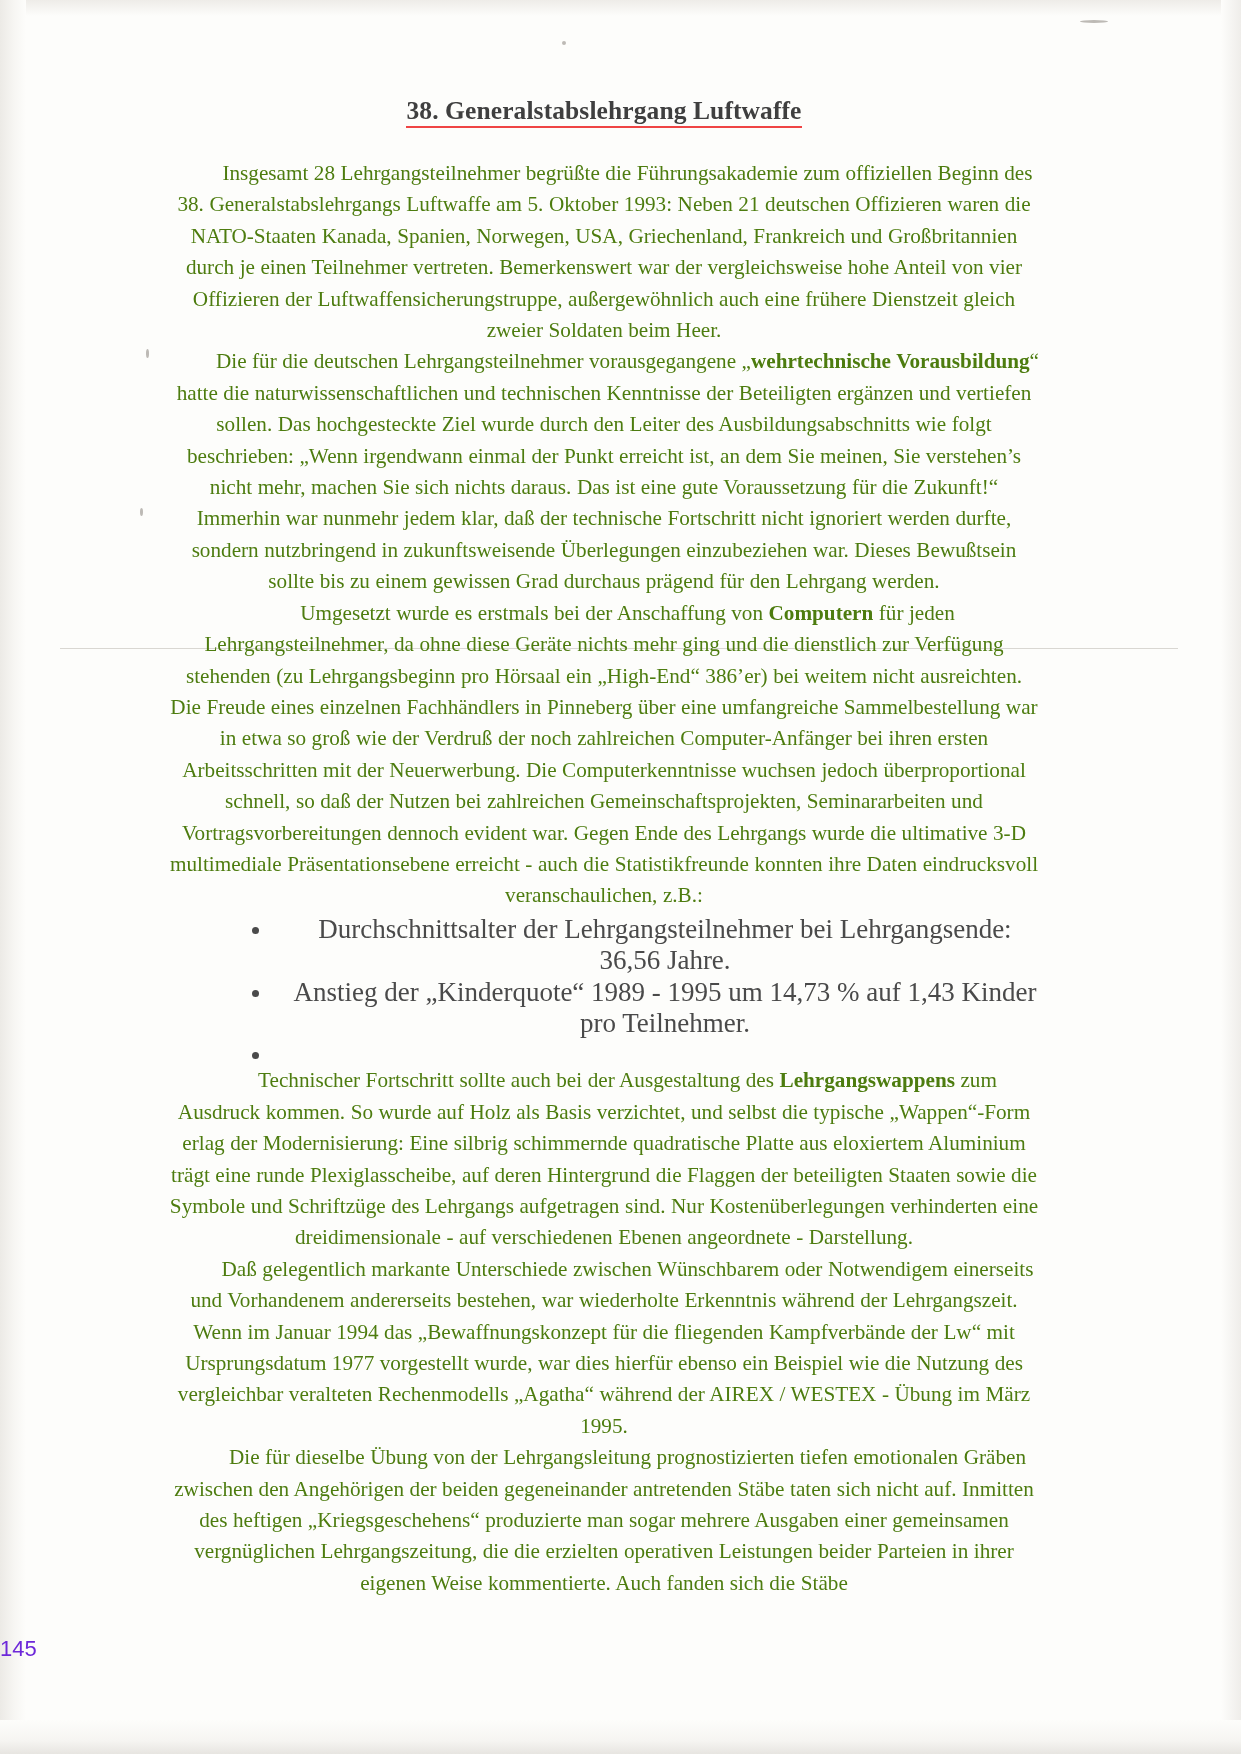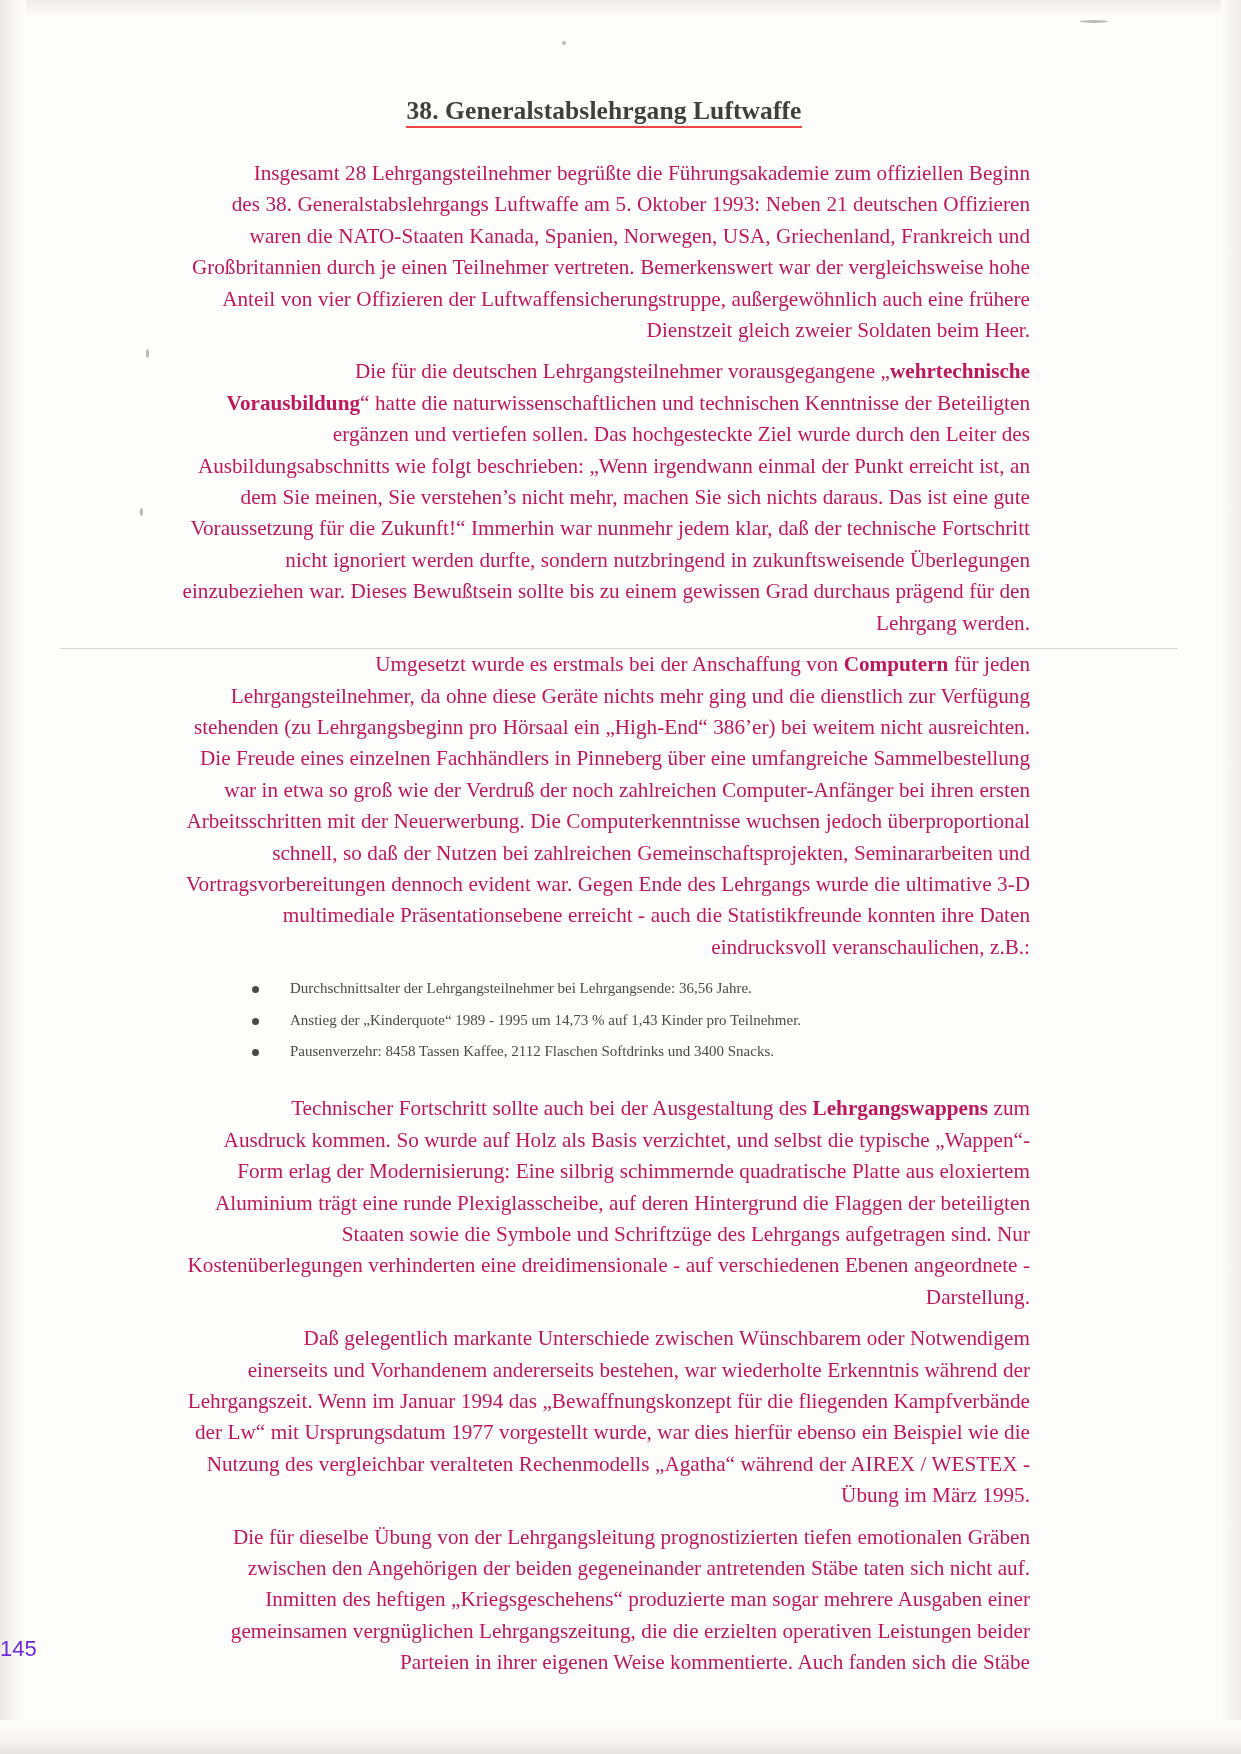--- a/index.html
+++ b/index.html
@@ -80,38 +80,39 @@
     letter-spacing: 0.1px;
     color: #3f3f3f;
     font-family: "Liberation Serif", "DejaVu Serif", serif;
   }
   h1.doc-title .ul {
     border-bottom: 2px solid #ef4444;
     padding-bottom: 1px;
   }
 
   p.body-par {
-    margin: 10px;
+    margin: 0;
     font-size: 21.2px;
     line-height: 31.4px;
-    text-align: right;
+    text-align: center;
     text-indent: 47px;
-    color: #be185d;
+    color: #4d7c0f;
     word-spacing: 0.2px;
   }
   p.body-par.gap-before { margin-top: 26px; }
 
   b.emph { font-weight: bold; }
 
   ul.stats-list {
     list-style: none;
     margin: 2px 0 0 0;
     padding: 0 0 0 78px;
-    font-size: 15px;
+    font-size: 27px;
     line-height: 31.4px;
+    text-align: center;
   }
   ul.stats-list li {
     position: relative;
     padding-left: 44px;
     margin: 0;
   }
   ul.stats-list li .bullet {
     position: absolute;
     left: 6px;
     top: 13px;
@@ -151,21 +152,21 @@
 
     <h1 class="doc-title"><span class="ul">38. Generalstabslehrgang Luftwaffe</span></h1>
 
     <p class="body-par"><span>Insgesamt 28 Lehrgangsteilnehmer begrüßte die Führungsakademie zum offiziellen Beginn des 38. Generalstabslehrgangs Luftwaffe am 5. Oktober 1993: Neben 21 deutschen Offizieren waren die NATO-Staaten Kanada, Spanien, Norwegen, USA, Griechenland, Frankreich und Großbritannien durch je einen Teilnehmer vertreten. Bemerkenswert war der vergleichsweise hohe Anteil von vier Offizieren der Luftwaffensicherungstruppe, außergewöhnlich auch eine frühere Dienstzeit gleich zweier Soldaten beim Heer.</span></p>
     <p class="body-par"><span>Die für die deutschen Lehrgangsteilnehmer vorausgegangene „</span><b class="emph">wehrtechnische Vorausbildung</b><span>“ hatte die naturwissenschaftlichen und technischen Kenntnisse der Beteiligten ergänzen und vertiefen sollen. Das hochgesteckte Ziel wurde durch den Leiter des Ausbildungsabschnitts wie folgt beschrieben: „Wenn irgendwann einmal der Punkt erreicht ist, an dem Sie meinen, Sie verstehen’s nicht mehr, machen Sie sich nichts daraus. Das ist eine gute Voraussetzung für die Zukunft!“ Immerhin war nunmehr jedem klar, daß der technische Fortschritt nicht ignoriert werden durfte, sondern nutzbringend in zukunftsweisende Überlegungen einzubeziehen war. Dieses Bewußtsein sollte bis zu einem gewissen Grad durchaus prägend für den Lehrgang werden.</span></p>
     <p class="body-par"><span>Umgesetzt wurde es erstmals bei der Anschaffung von </span><b class="emph">Computern</b><span> für jeden Lehrgangsteilnehmer, da ohne diese Geräte nichts mehr ging und die dienstlich zur Verfügung stehenden (zu Lehrgangsbeginn pro Hörsaal ein „High-End“ 386’er) bei weitem nicht ausreichten. Die Freude eines einzelnen Fachhändlers in Pinneberg über eine umfangreiche Sammelbestellung war in etwa so groß wie der Verdruß der noch zahlreichen Computer-Anfänger bei ihren ersten Arbeitsschritten mit der Neuerwerbung. Die Computerkenntnisse wuchsen jedoch überproportional schnell, so daß der Nutzen bei zahlreichen Gemeinschaftsprojekten, Seminararbeiten und Vortragsvorbereitungen dennoch evident war. Gegen Ende des Lehrgangs wurde die ultimative 3-D multimediale Präsentationsebene erreicht - auch die Statistikfreunde konnten ihre Daten eindrucksvoll veranschaulichen, z.B.:</span></p>
 
     <ul class="stats-list">
       <li><span class="bullet"></span><span>Durchschnittsalter der Lehrgangsteilnehmer bei Lehrgangsende: 36,56 Jahre.</span></li>
       <li><span class="bullet"></span><span>Anstieg der „Kinderquote“ 1989 - 1995 um 14,73 % auf 1,43 Kinder pro Teilnehmer.</span></li>
-      <li><span class="bullet"></span><span>Pausenverzehr: 8458 Tassen Kaffee, 2112 Flaschen Softdrinks und 3400 Snacks.</span></li>
+      <li><span class="bullet"></span></li>
     </ul>
 
     <p class="body-par gap-before"><span>Technischer Fortschritt sollte auch bei der Ausgestaltung des </span><b class="emph">Lehrgangswappens</b><span> zum Ausdruck kommen. So wurde auf Holz als Basis verzichtet, und selbst die typische „Wappen“-Form erlag der Modernisierung: Eine silbrig schimmernde quadratische Platte aus eloxiertem Aluminium trägt eine runde Plexiglasscheibe, auf deren Hintergrund die Flaggen der beteiligten Staaten sowie die Symbole und Schriftzüge des Lehrgangs aufgetragen sind. Nur Kostenüberlegungen verhinderten eine dreidimensionale - auf verschiedenen Ebenen angeordnete - Darstellung.</span></p>
     <p class="body-par"><span>Daß gelegentlich markante Unterschiede zwischen Wünschbarem oder Notwendigem einerseits und Vorhandenem andererseits bestehen, war wiederholte Erkenntnis während der Lehrgangszeit. Wenn im Januar 1994 das „Bewaffnungskonzept für die fliegenden Kampfverbände der Lw“ mit Ursprungsdatum 1977 vorgestellt wurde, war dies hierfür ebenso ein Beispiel wie die Nutzung des vergleichbar veralteten Rechenmodells „Agatha“ während der AIREX / WESTEX - Übung im März 1995.</span></p>
     <p class="body-par"><span>Die für dieselbe Übung von der Lehrgangsleitung prognostizierten tiefen emotionalen Gräben zwischen den Angehörigen der beiden gegeneinander antretenden Stäbe taten sich nicht auf. Inmitten des heftigen „Kriegsgeschehens“ produzierte man sogar mehrere Ausgaben einer gemeinsamen vergnüglichen Lehrgangszeitung, die die erzielten operativen Leistungen beider Parteien in ihrer eigenen Weise kommentierte. Auch fanden sich die Stäbe</span></p>
 
   </div>
 
   <div class="page-number">145</div>
 

